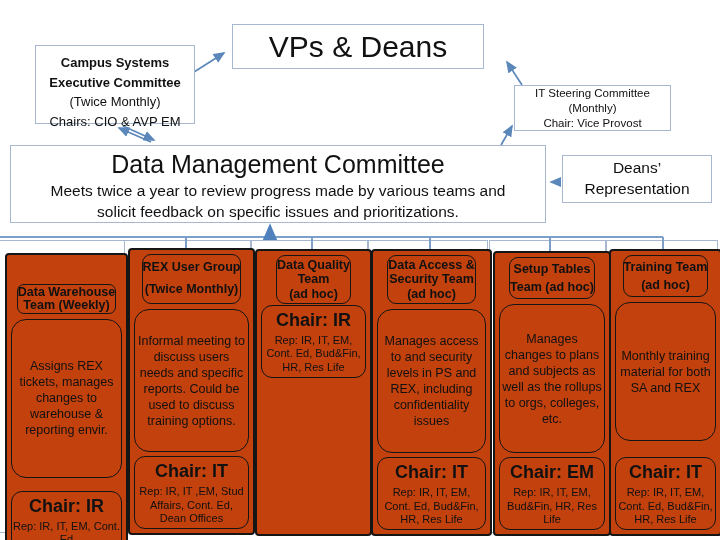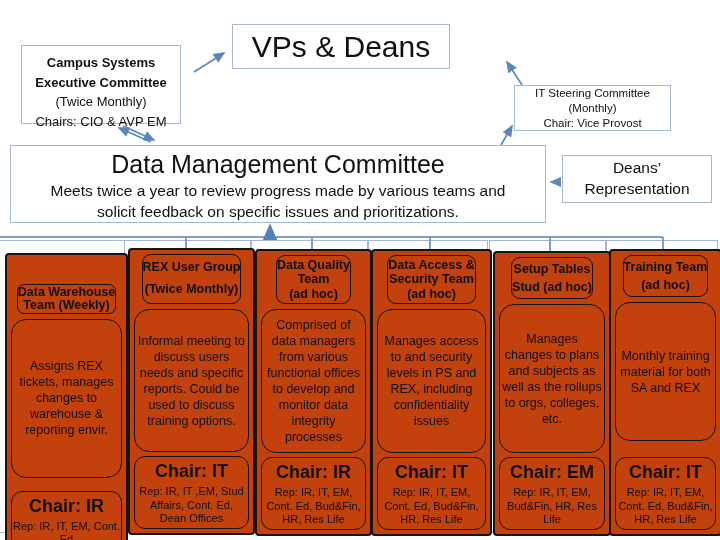--- a/index.html
+++ b/index.html
@@ -3,23 +3,23 @@
 <meta charset="utf-8">
 <style>
   html,body{margin:0;padding:0;background:#fff;}
   #slide{position:relative;width:720px;height:540px;background:#fff;overflow:hidden;
          font-family:"Liberation Sans","DejaVu Sans",sans-serif;color:#111;}
   .box{position:absolute;background:#fff;box-sizing:border-box;}
   .pre{white-space:pre-line;}
   .center{text-align:center;}
 
   
-  #vps{left:232px;top:24px;width:218px;height:45px;border:1.6px solid #a6b7cf;
+  #vps{left:232px;top:24px;width:252px;height:45px;border:1.6px solid #a6b7cf;
        display:flex;align-items:center;justify-content:center;font-size:30px;z-index:10;}
-  #campus{left:21px;top:45px;width:160px;height:79px;border:1.6px solid #a6b7cf;
+  #campus{left:35px;top:45px;width:160px;height:79px;border:1.6px solid #a6b7cf;
           padding-top:7px;font-size:13px;line-height:1.5;z-index:10;}
   #campus .b{font-weight:bold;}
   #itsteer{left:514px;top:85px;width:157px;height:46px;border:1.6px solid #a6b7cf;
            display:flex;align-items:flex-start;justify-content:center;font-size:11.5px;line-height:1.3;z-index:10;}
   #dmc{left:10px;top:145px;width:536px;height:78px;border:1.6px solid #a6b7cf;padding-top:3px;z-index:10;}
   #dmc .ttl{font-size:25px;line-height:1.25;}
   #dmc .desc{font-size:15.5px;line-height:1.35;max-width:478px;margin:1px auto 0;}
   #deansrep{left:562px;top:155px;width:150px;height:48px;border:1.6px solid #a6b7cf;
             display:flex;align-items:center;justify-content:center;font-size:15.5px;line-height:1.35;z-index:10;}
 
@@ -128,41 +128,40 @@
     <div class="team-chair">
       <div class="chair-line">Chair: IT</div>
       <div class="rep-line">Rep: IR, IT ,EM, Stud Affairs, Cont. Ed, Dean Offices</div>
     </div>
   </div>
 
   <div class="team" id="team-2">
     <div class="team-title pre">Data Quality
 Team
 (ad hoc)</div>
-    <div class="team-body">Comprised of data managers from various functional offices to develop and monitor data integrity processes</div>
     <div class="team-chair">
       <div class="chair-line">Chair: IR</div>
       <div class="rep-line">Rep: IR, IT, EM, Cont. Ed, Bud&amp;Fin, HR, Res Life</div>
     </div>
   </div>
 
   <div class="team" id="team-3">
     <div class="team-title pre">Data Access &amp;
 Security Team
 (ad hoc)</div>
     <div class="team-body">Manages access to and security levels in PS and REX, including confidentiality issues</div>
     <div class="team-chair">
       <div class="chair-line">Chair: IT</div>
       <div class="rep-line">Rep: IR, IT, EM, Cont. Ed, Bud&amp;Fin, HR, Res Life</div>
     </div>
   </div>
 
   <div class="team" id="team-4">
     <div class="team-title pre">Setup Tables
-Stud (ad hoc)</div>
+Team (ad hoc)</div>
     <div class="team-body">Manages changes to plans and subjects as well as the rollups to orgs, colleges, etc.</div>
     <div class="team-chair">
       <div class="chair-line">Chair: EM</div>
       <div class="rep-line">Rep: IR, IT, EM, Bud&amp;Fin, HR, Res Life</div>
     </div>
   </div>
 
   <div class="team" id="team-5">
     <div class="team-title pre">Training Team
 (ad hoc)</div>

